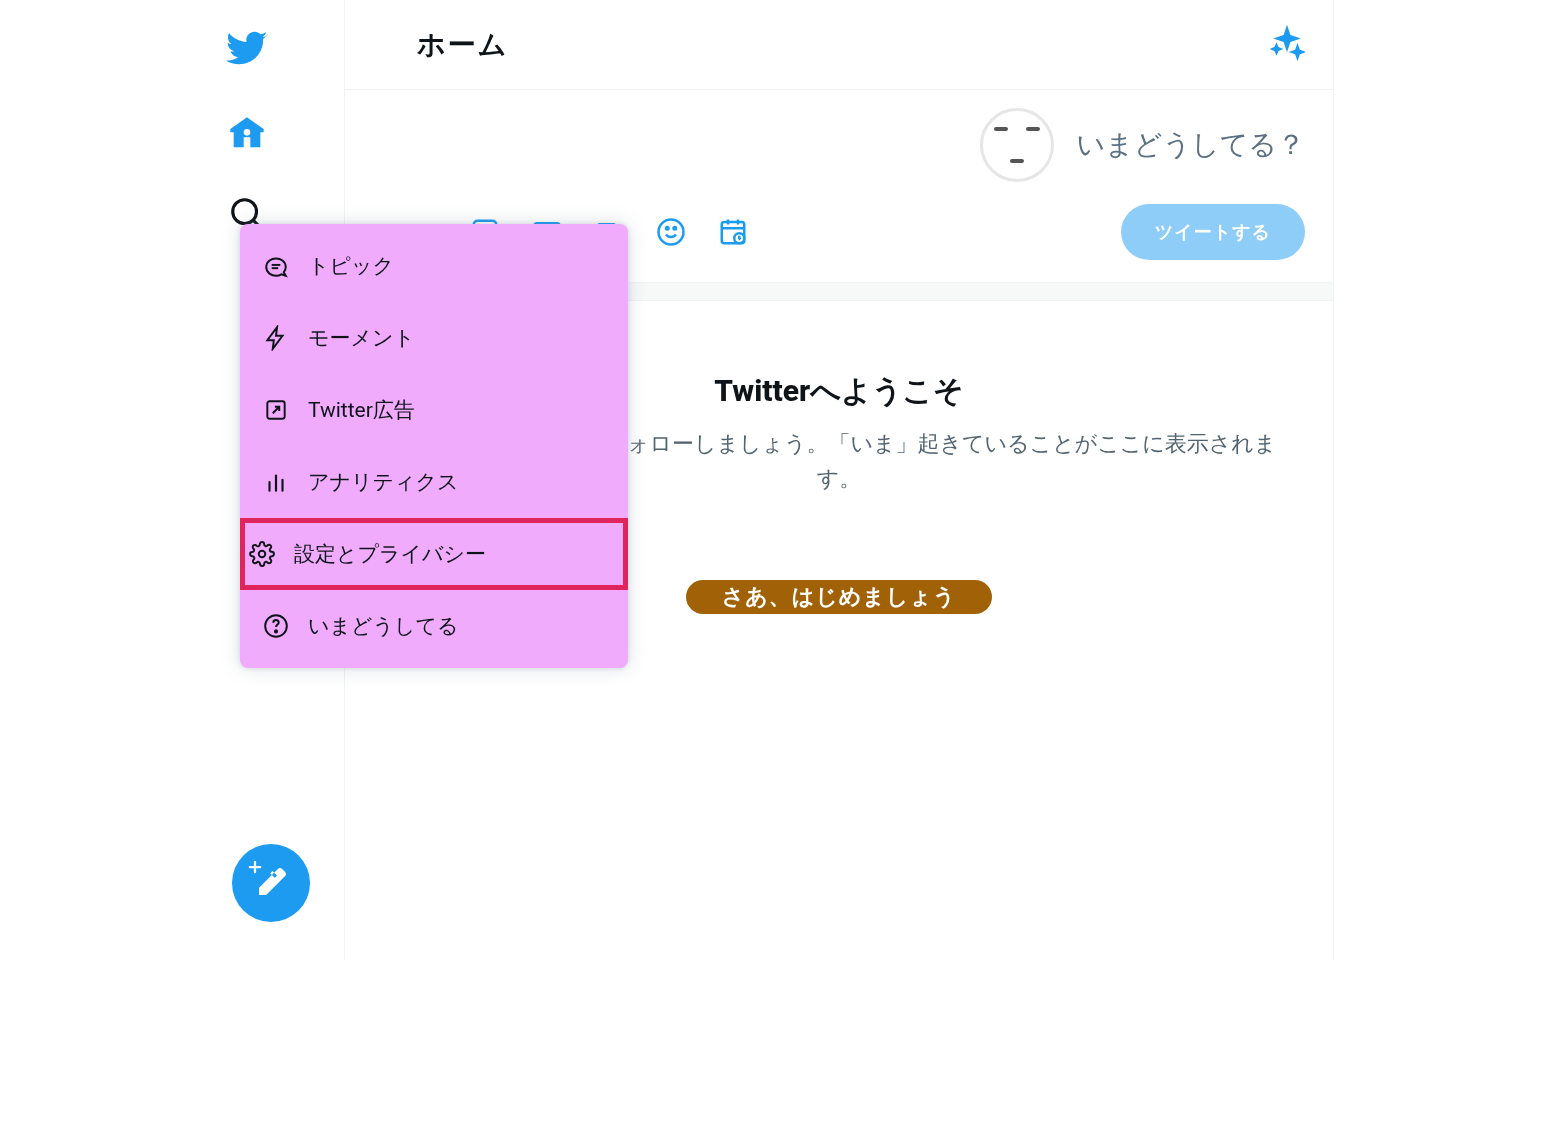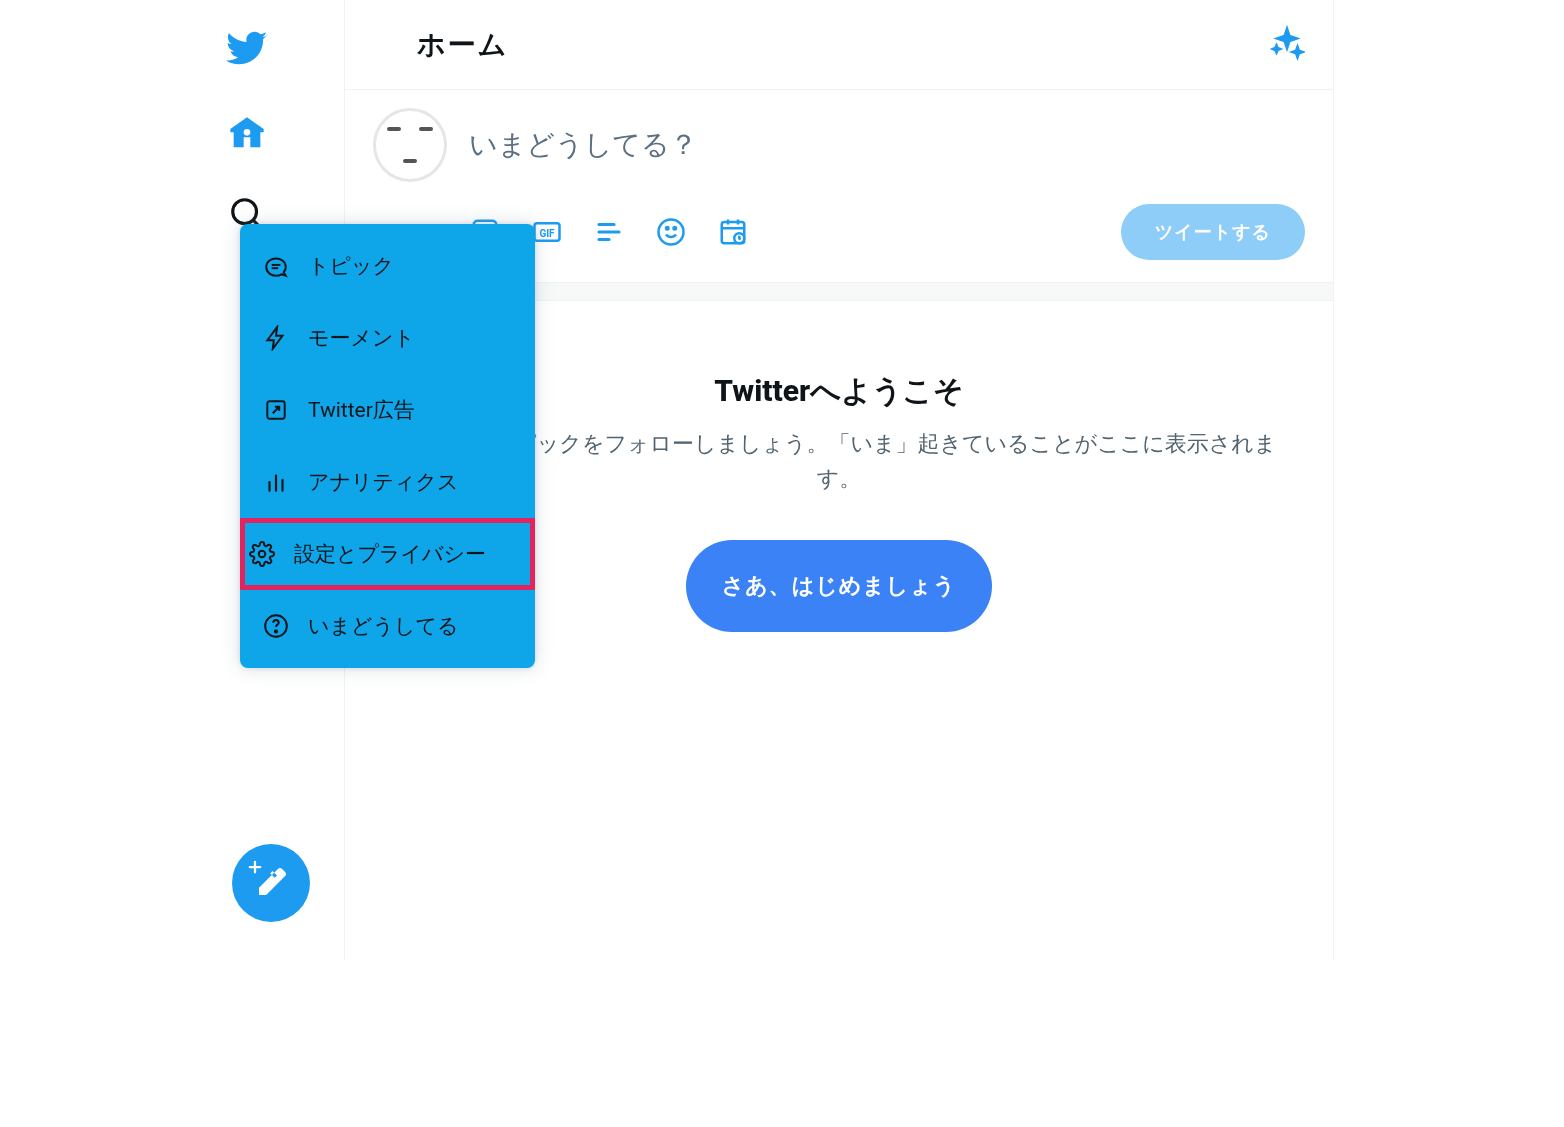--- a/index.html
+++ b/index.html
@@ -86,20 +86,21 @@
   .sparkle-icon { color: #1d9bf0; }
 
   .composer {
     padding: 18px 28px 22px 28px;
     border-bottom: 1px solid #eff3f4;
   }
   .composer-row1 {
     display: flex;
     align-items: center;
     gap: 22px;
+    justify-content: flex-end;
   }
   .avatar {
     width: 74px;
     height: 74px;
     border-radius: 50%;
     border: 3px solid #e6e6e6;
     display: flex;
     align-items: center;
     justify-content: center;
     background: #fff;
@@ -179,37 +180,38 @@
     font-weight: 800;
     margin-bottom: 14px;
   }
   .welcome p {
     font-size: 22px;
     color: #536471;
     line-height: 1.6;
     margin-bottom: 44px;
   }
   .start-btn {
-    background: #3b82f6;
+    background: #a16207;
     color: #fff;
     font-size: 22px;
     font-weight: 800;
     border: none;
     border-radius: 9999px;
-    padding: 31px 36px;
+    padding: 2px 36px;
     letter-spacing: 1px;
+    margin-top: 40px;
   }
 
   
   .more-menu {
     position: absolute;
     left: 90px;
     top: 224px;
-    width: 295px;
-    background: #0ea5e9;
+    width: 388px;
+    background: #f0abfc;
     border-radius: 8px;
     box-shadow: 0 0 18px rgba(101,119,134,0.25), 0 0 4px rgba(101,119,134,0.18);
     padding: 6px 0;
     z-index: 10;
   }
   .menu-item {
     display: flex;
     align-items: center;
     gap: 18px;
     padding: 22px 22px;

